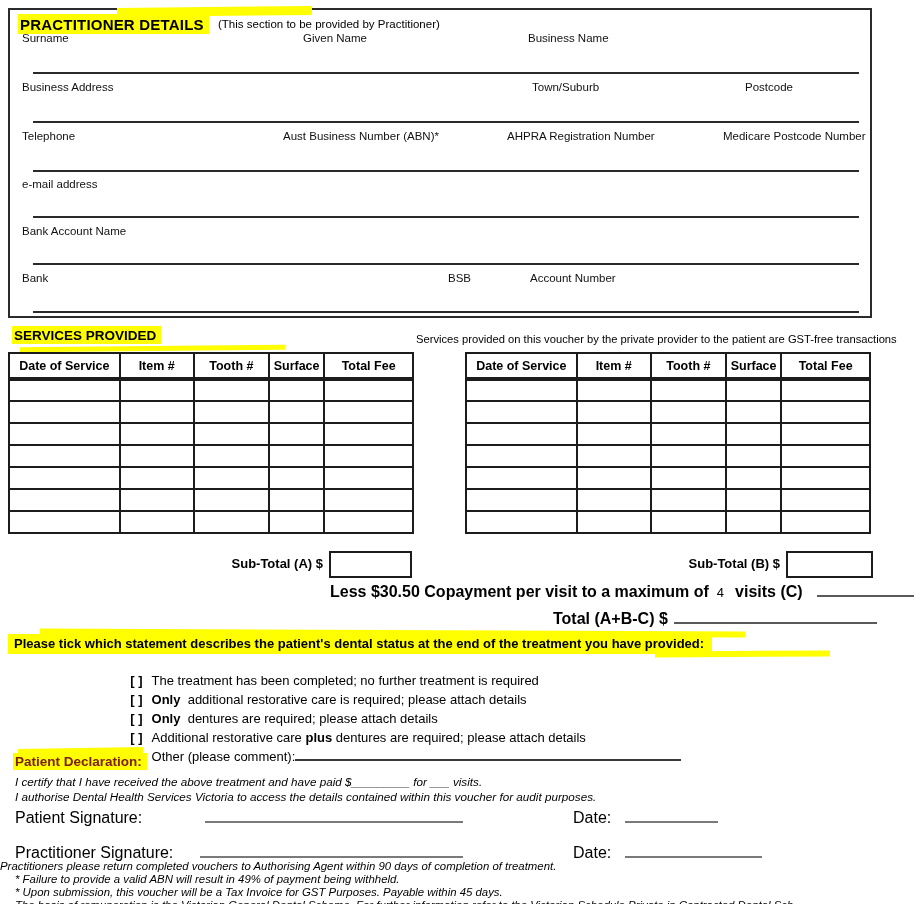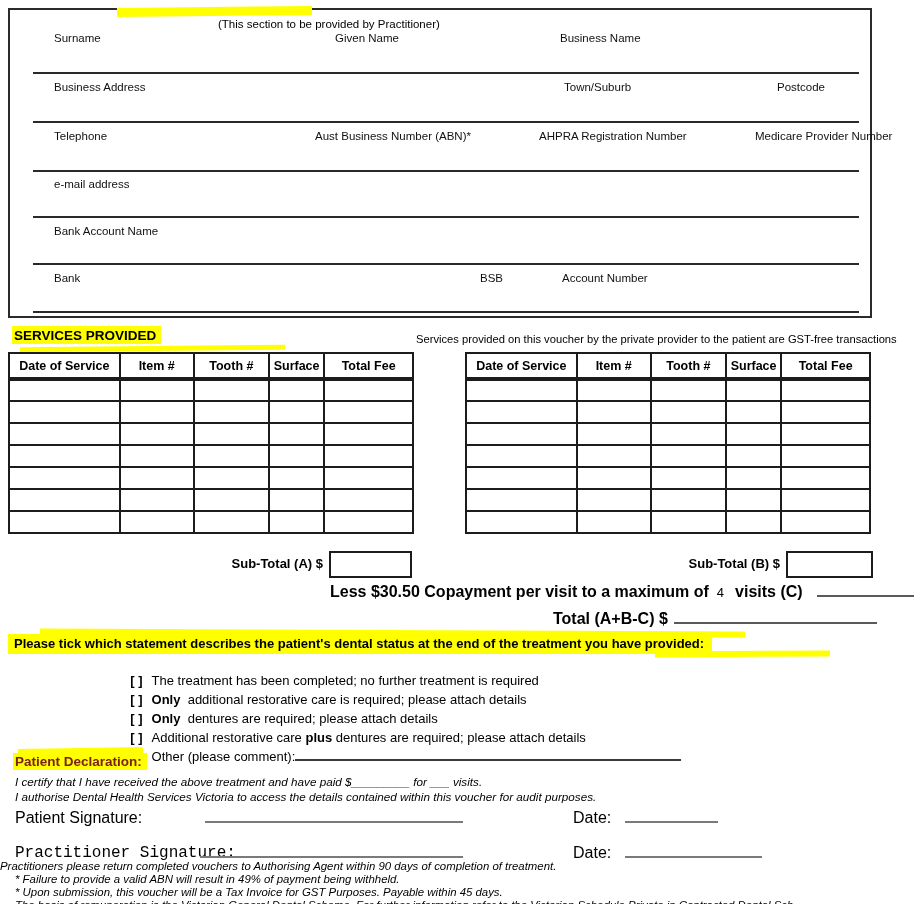--- a/index.html
+++ b/index.html
@@ -2,21 +2,21 @@
 <html><head>
 <meta charset="utf-8">
 <style>
   * { margin:0; padding:0; box-sizing:border-box; }
   html,body { background:#ffffff; }
   body {
     width:914px; height:904px; position:relative; overflow:hidden;
     font-family:"Liberation Sans", sans-serif; color:#000;
   }
   .abs { position:absolute; }
-  .lbl { font-size:11.5px; color:#111; white-space:nowrap;margin-left:32px; }
+  .lbl { font-size:11.5px; color:#111; white-space:nowrap; }
   .smear { background:#ffff00; position:absolute; }
   
   .pbox { position:absolute; left:8px; top:8px; width:864px; height:310px; border:2px solid #2b2b2b; }
   .rule { position:absolute; left:23px; width:826px; height:2px; background:#2a2a2a; }
   .ptitle { font-size:15px; font-weight:bold; letter-spacing:.2px; background:#ffff00; padding:2px 5px 1px 2px; }
   .psub { font-size:11.5px; }
   
   .svc-title { font-size:13.5px; font-weight:bold; background:#ffff00; padding:2px 5px 1px 2px; }
   .gst { font-size:11.2px; white-space:nowrap; }
   table.svc { border-collapse:collapse; table-layout:fixed; width:406px; position:absolute; top:352px; }
@@ -43,36 +43,37 @@
   .ital { font-style:italic; font-size:11.7px; white-space:nowrap; }
   .sig-lbl { font-size:16px; white-space:nowrap; }
   .sigline { position:absolute; border-bottom:2px solid #7a7a7a; height:16px; }
   .foot { font-style:italic; font-size:11.4px; white-space:nowrap; }
 </style>
 </head>
 <body>
 
 <div class="pbox">
   <div class="smear" style="left:107px; top:-3px; width:195px; height:9px; transform:rotate(-0.6deg);"></div>
+  <span class="abs ptitle" style="left:8px; top:4px;">PRACTITIONER DETAILS</span>
   <span class="abs psub" style="left:208px; top:8px;">(This section to be provided by Practitioner)</span>
 
   <span class="abs lbl" style="left:12px;  top:22px;">Surname</span>
   <span class="abs lbl" style="left:293px; top:22px;">Given Name</span>
   <span class="abs lbl" style="left:518px; top:22px;">Business Name</span>
   <div class="rule" style="top:62px;"></div>
 
   <span class="abs lbl" style="left:12px;  top:71px;">Business Address</span>
   <span class="abs lbl" style="left:522px; top:71px;">Town/Suburb</span>
   <span class="abs lbl" style="left:735px; top:71px;">Postcode</span>
   <div class="rule" style="top:111px;"></div>
 
   <span class="abs lbl" style="left:12px;  top:120px;">Telephone</span>
   <span class="abs lbl" style="left:273px; top:120px;">Aust Business Number (ABN)*</span>
   <span class="abs lbl" style="left:497px; top:120px;">AHPRA Registration Number</span>
-  <span class="abs lbl" style="left:713px; top:120px;">Medicare Provider Number</span>
+  <span class="abs lbl" style="left:713px; top:120px;">Medicare Postcode Number</span>
   <div class="rule" style="top:160px;"></div>
 
   <span class="abs lbl" style="left:12px; top:168px;">e-mail address</span>
   <div class="rule" style="top:206px;"></div>
 
   <span class="abs lbl" style="left:12px; top:215px;">Bank Account Name</span>
   <div class="rule" style="top:253px;"></div>
 
   <span class="abs lbl" style="left:12px;  top:262px;">Bank</span>
   <span class="abs lbl" style="left:438px; top:262px;">BSB</span>
@@ -244,21 +245,21 @@
 <div class="smear" style="left:18px; top:748px; width:125px; height:7px; transform:rotate(-1deg);"></div>
 <span class="abs decl-head" style="left:13px; top:753px;">Patient Declaration:</span>
 <span class="abs ital" style="left:15px; top:775px;">I certify that I have received the above treatment and have paid $_________ for ___ visits.</span>
 <span class="abs ital" style="left:15px; top:790px;">I authorise Dental Health Services Victoria to access the details contained within this voucher for audit purposes.</span>
 
 <span class="abs sig-lbl" style="left:15px; top:809px;">Patient Signature:</span>
 <div class="sigline" style="left:205px; top:807px; width:258px;"></div>
 <span class="abs sig-lbl" style="left:573px; top:809px;">Date:</span>
 <div class="sigline" style="left:625px; top:807px; width:93px;"></div>
 
-<span class="abs sig-lbl" style="left:15px; top:844px;font-family:Liberation Mono, monospace;">Practitioner Signature:</span>
+<span class="abs sig-lbl" style="left:15px; top:844px;">Practitioner Signature:</span>
 <div class="sigline" style="left:200px; top:842px; width:263px;"></div>
 <span class="abs sig-lbl" style="left:573px; top:844px;">Date:</span>
 <div class="sigline" style="left:625px; top:842px; width:137px;"></div>
 
 <span class="abs foot" style="left:0; top:860px;">Practitioners please return completed vouchers to Authorising Agent within 90 days of completion of treatment.</span>
 <span class="abs foot" style="left:15px; top:873px;">* Failure to provide a valid ABN will result in 49% of payment being withheld.</span>
 <span class="abs foot" style="left:15px; top:886px;">* Upon submission, this voucher will be a Tax Invoice for GST Purposes.  Payable within 45 days.</span>
 <span class="abs foot" style="left:15px; top:899px;">The basis of remuneration is the Victorian General Dental Scheme. For further information refer to the Victorian Schedule Private in Contracted Dental Sch</span>
 
 </body></html>

